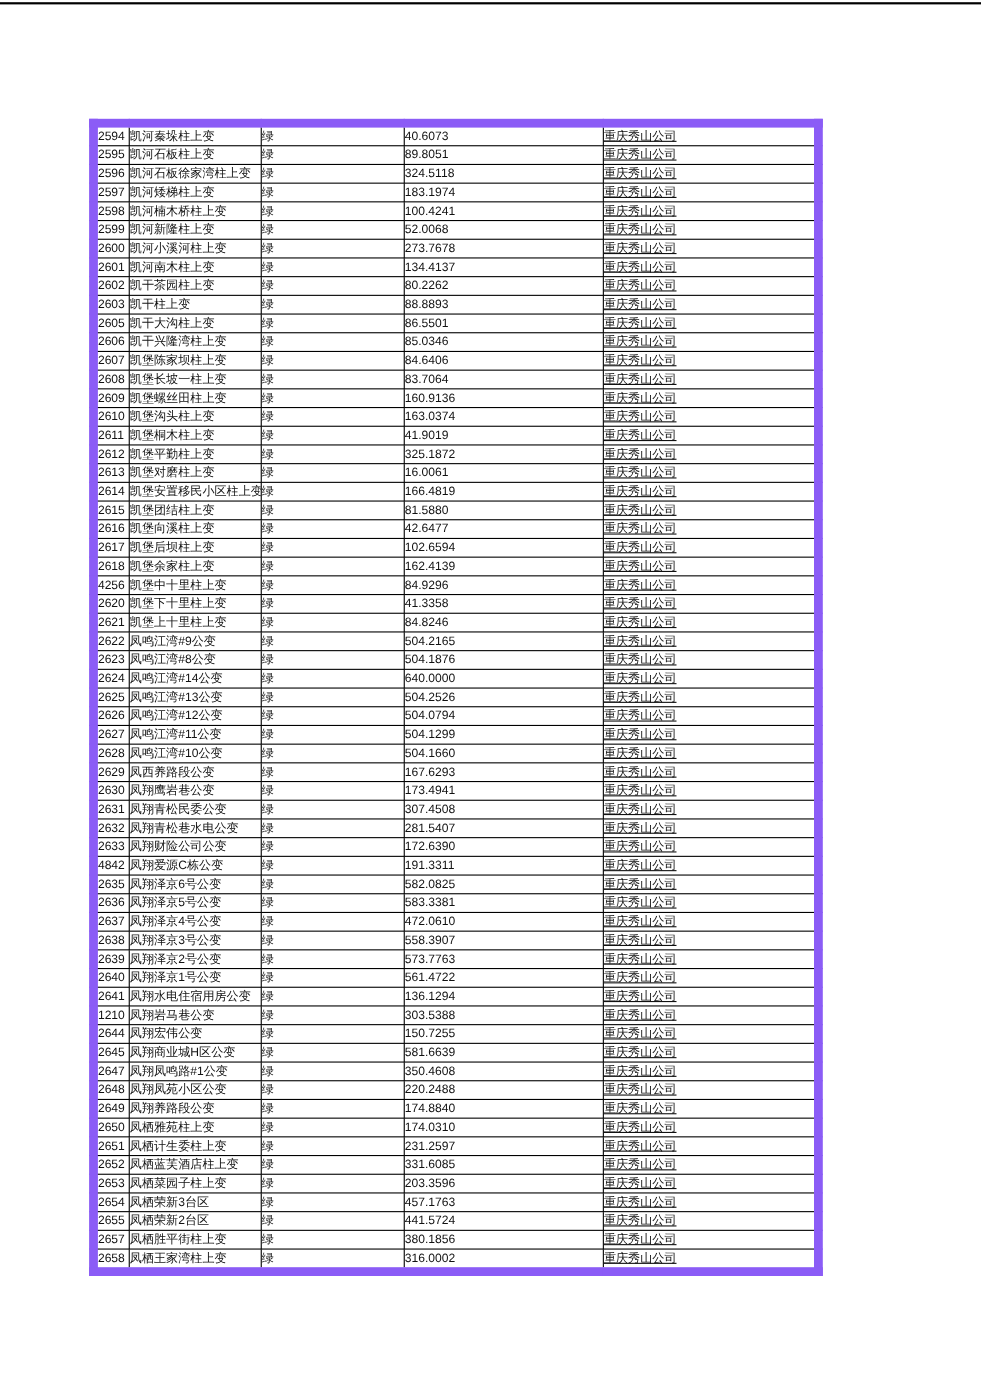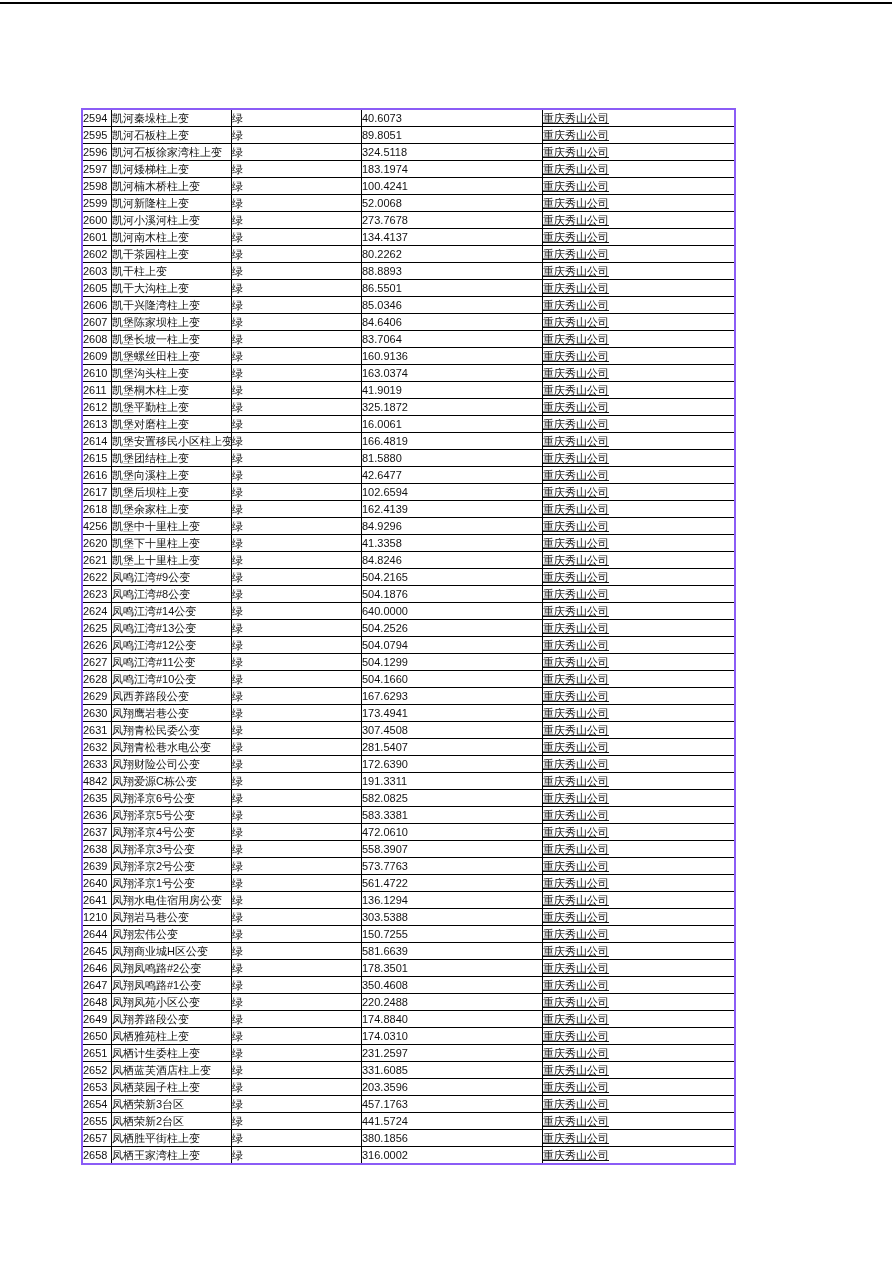--- a/index.html
+++ b/index.html
@@ -24,21 +24,21 @@
   }
   .table-wrap {
     position: absolute;
     left: 81px;
     top: 108px;
   }
   table.data-grid {
     border-collapse: collapse;
     table-layout: fixed;
     width: 647px;
-    border: 2px solid #8b5cf6;
+    border: 8px solid #8b5cf6;
   }
   table.data-grid td {
     border: 1px solid #000000;
     height: 16px;
     padding: 0;
     font-size: 11px;
     line-height: 15px;
     color: #111111;
     white-space: nowrap;
     overflow: hidden;
@@ -409,27 +409,20 @@
     <td class="c-comp">重庆秀山公司</td>
   </tr>
         <tr>
     <td class="c-id">2645</td>
     <td class="c-name">凤翔商业城H区公变</td>
     <td class="c-stat">绿</td>
     <td class="c-val">581.6639</td>
     <td class="c-comp">重庆秀山公司</td>
   </tr>
         <tr>
-    <td class="c-id">2646</td>
-    <td class="c-name">凤翔凤鸣路#2公变</td>
-    <td class="c-stat">绿</td>
-    <td class="c-val">178.3501</td>
-    <td class="c-comp">重庆秀山公司</td>
-  </tr>
-        <tr>
     <td class="c-id">2647</td>
     <td class="c-name">凤翔凤鸣路#1公变</td>
     <td class="c-stat">绿</td>
     <td class="c-val">350.4608</td>
     <td class="c-comp">重庆秀山公司</td>
   </tr>
         <tr>
     <td class="c-id">2648</td>
     <td class="c-name">凤翔凤苑小区公变</td>
     <td class="c-stat">绿</td>

